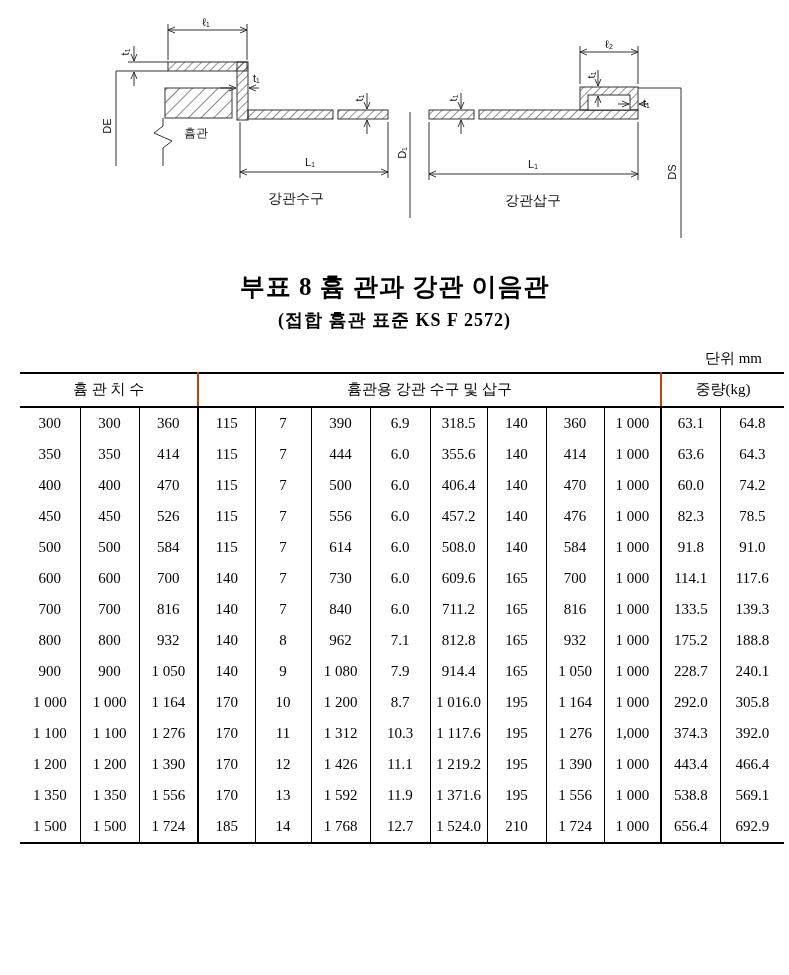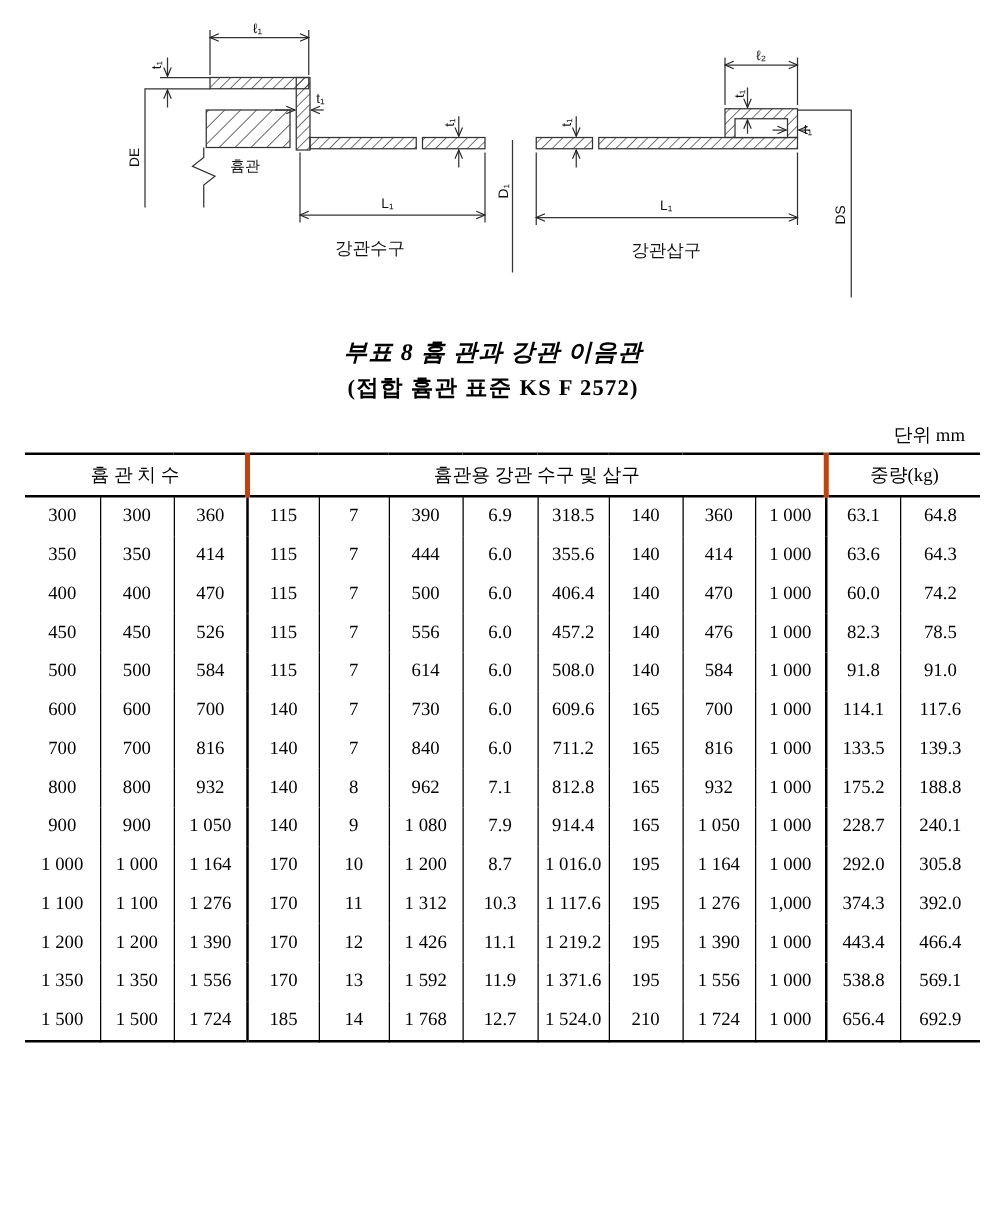--- a/index.html
+++ b/index.html
@@ -6,42 +6,42 @@
   body { width:789px; height:975px; overflow:hidden; font-family:"Liberation Serif", serif; color:#000; }
 
   
   .drawing { display:block; width:789px; height:240px; }
   .drawing text { font-family:"Liberation Sans", sans-serif; font-size:11px; fill:#111; }
   .drawing text.cap { font-size:14px; }
   .drawing text.kr { font-size:12px; }
 
   
   .title-block { text-align:center; margin-top:28px; line-height:1.55; }
-  .title-line1 { font-size:19px; font-weight:bold; letter-spacing:1px;font-style:italic; }
+  .title-line1 { font-size:25px; font-weight:bold; letter-spacing:1px; }
   .title-line2 { font-size:18px; font-weight:bold; letter-spacing:1px; }
 
   
-  .unit-row { text-align:right; padding-right:17px; margin-top:14px; margin-bottom:4px; font-size:15px; }
+  .unit-row { text-align:right; padding-right:27px; margin-top:14px; margin-bottom:4px; font-size:15px; }
 
   
   table.tbl {
     table-layout:fixed; border-collapse:collapse;
     width:764px; margin-left:20px;
     border-top:2px solid #000; border-bottom:2px solid #000;
     font-size:15px;
   }
   .tbl th, .tbl td {
     border-left:1px solid #000; border-right:1px solid #000;
     text-align:center; vertical-align:middle;
     font-weight:normal; padding:0;
   }
   .tbl tr > *:first-child { border-left:none; }
   .tbl tr > *:last-child  { border-right:none; }
   .tbl thead tr.groups th { height:32px; border-bottom:2px solid #000; border-left:none; border-right:none; }
-  .tbl thead tr.groups th.gsep { border-right:4px solid #c2410c;text-align:center; }
+  .tbl thead tr.groups th.gsep { border-right:2px solid #c2410c;text-align:center; }
   .tbl thead tr.cols th { height:82px; border-bottom:3px solid #000; white-space:pre-line; line-height:1.5; }
   .tbl th.sep, .tbl td.sep { border-right-width:2px; }
   .tbl tbody td { height:31px; }
 </style>
 </head>
 <body>
 
 <svg class="drawing" viewBox="0 0 789 240" xmlns="http://www.w3.org/2000/svg">
   <defs>
     <pattern id="hatch" width="6" height="6" patternUnits="userSpaceOnUse" patternTransform="rotate(45)">

